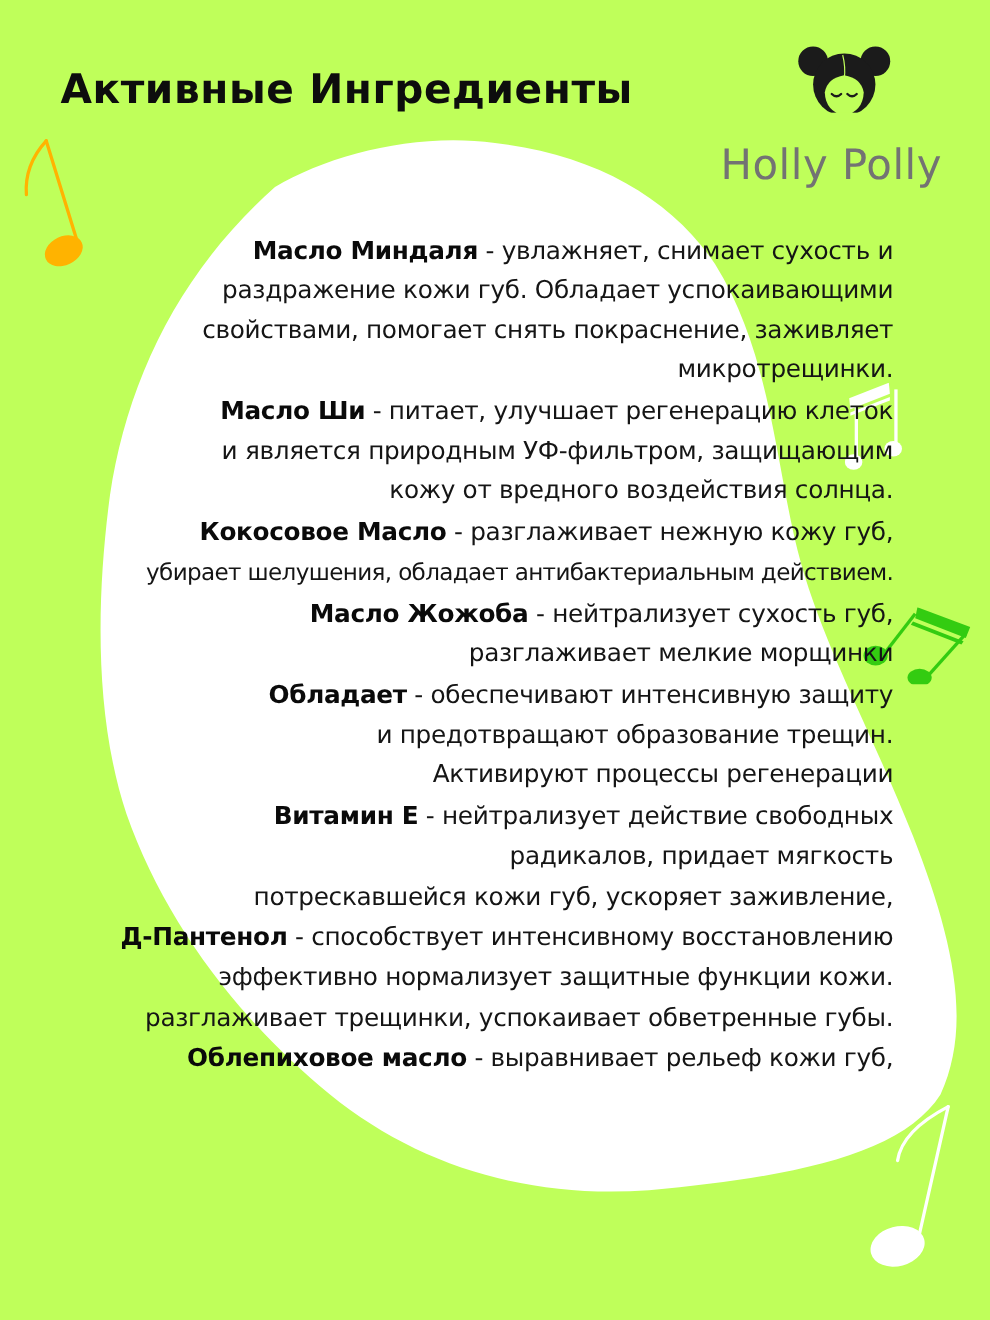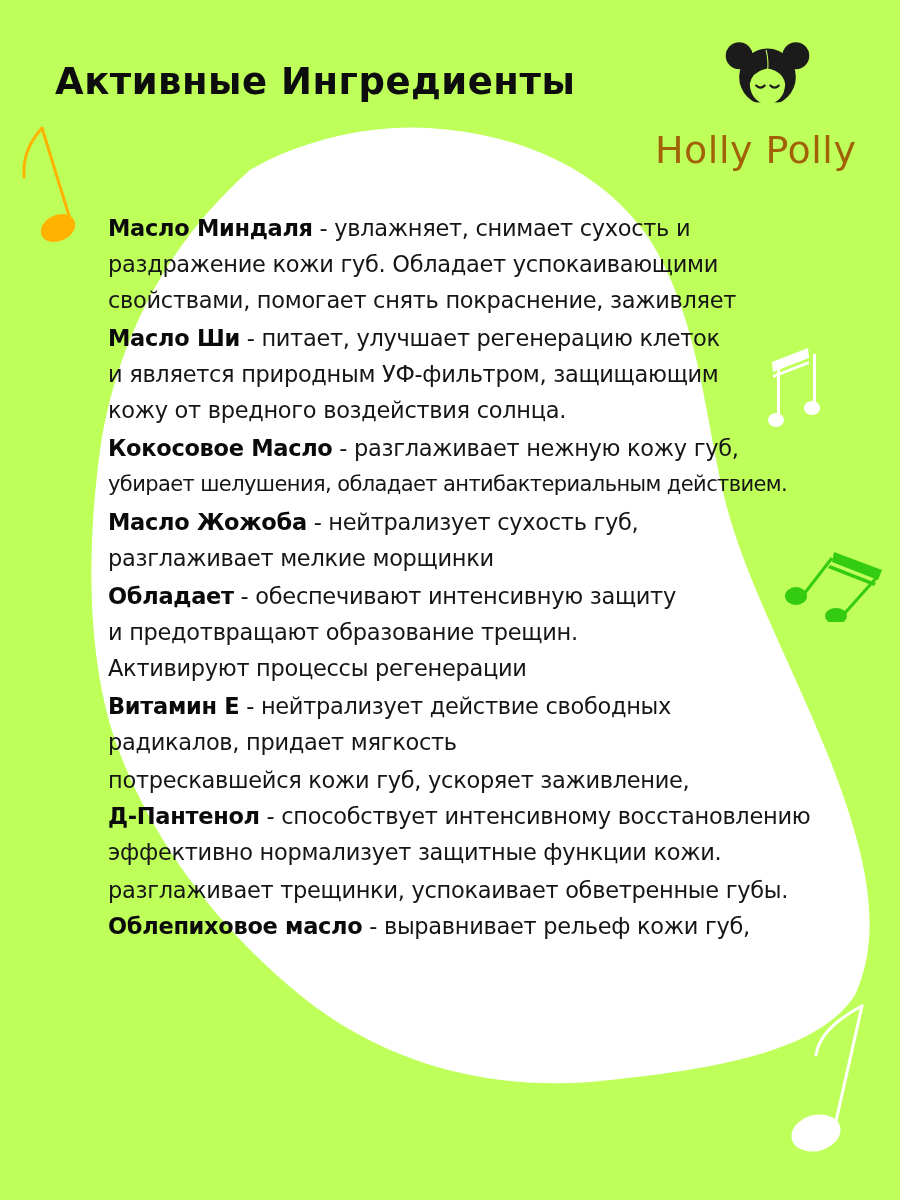--- a/index.html
+++ b/index.html
@@ -16,26 +16,26 @@
       font-size: 37px; font-weight: bold; letter-spacing: 0.5px;
       color: #0d0d0d; margin: 0; z-index: 2;
       font-family: "DejaVu Sans", sans-serif;
       text-align: right;
     }
     .logo { position: absolute; left: 655px; top: 38px; width: 220px; height: 140px; z-index: 2; }
     .logo-mark { position: absolute; left: 70px; top: 0; width: 85px; height: 75px; }
     .logo-text {
       position: absolute; left: 0; top: 90px; width: 220px;
       font-family: "DejaVu Sans", sans-serif;
-      font-size: 38px; font-weight: normal; color: #a16207;
+      font-size: 38px; font-weight: normal; color: #737373;
       letter-spacing: 0.5px; text-align: left;
     }
     .note { position: absolute; z-index: 1; }
     .content {
-      position: absolute; left: 108px; top: 210px; width: 720px; z-index: 2;
+      position: absolute; left: 92px; top: 210px; width: 720px; z-index: 2; text-align: right;
     }
     .item { margin: 0; font-size: 22.5px; line-height: 36px; letter-spacing: -0.3px; }
     .item + .item { margin-top: 2px; }
     .name { font-weight: bold; color: #0a0a0a; }
     .sep, .desc { font-weight: normal; color: #151515; }
     .line { display: block; white-space: nowrap; }
   </style>
 </head>
 <body>
 
@@ -97,20 +97,21 @@
   <path d="M 80 6 L 52 130" stroke="#ffffff" stroke-width="3" fill="none" stroke-linecap="round"></path>
   <path d="M 80 6 Q 38 28 34 55" stroke="#ffffff" stroke-width="3" fill="none" stroke-linecap="round"></path>
   <ellipse cx="34" cy="133" rx="25" ry="18" transform="rotate(-15 34 133)" fill="#ffffff"></ellipse>
 </svg>
 
 <div class="content">
   <div class="item">
     <span class="line"><span class="name">Масло Миндаля</span><span class="sep"> - </span><span class="desc">увлажняет, снимает сухость и</span></span>
     <span class="line desc">раздражение кожи губ. Обладает успокаивающими</span>
     <span class="line desc">свойствами, помогает снять покраснение, заживляет</span>
+    <span class="line desc">микротрещинки.</span>
   </div>
   <div class="item">
     <span class="line"><span class="name">Масло Ши</span><span class="sep"> - </span><span class="desc">питает, улучшает регенерацию клеток</span></span>
     <span class="line desc">и является природным УФ-фильтром, защищающим</span>
     <span class="line desc">кожу от вредного воздействия солнца.</span>
   </div>
   <div class="item">
     <span class="line"><span class="name">Кокосовое Масло</span><span class="sep"> - </span><span class="desc">разглаживает нежную кожу губ,</span></span>
     <span class="line desc" style="font-size:21px; letter-spacing:-0.6px;">убирает шелушения, обладает антибактериальным действием.</span>
   </div>

